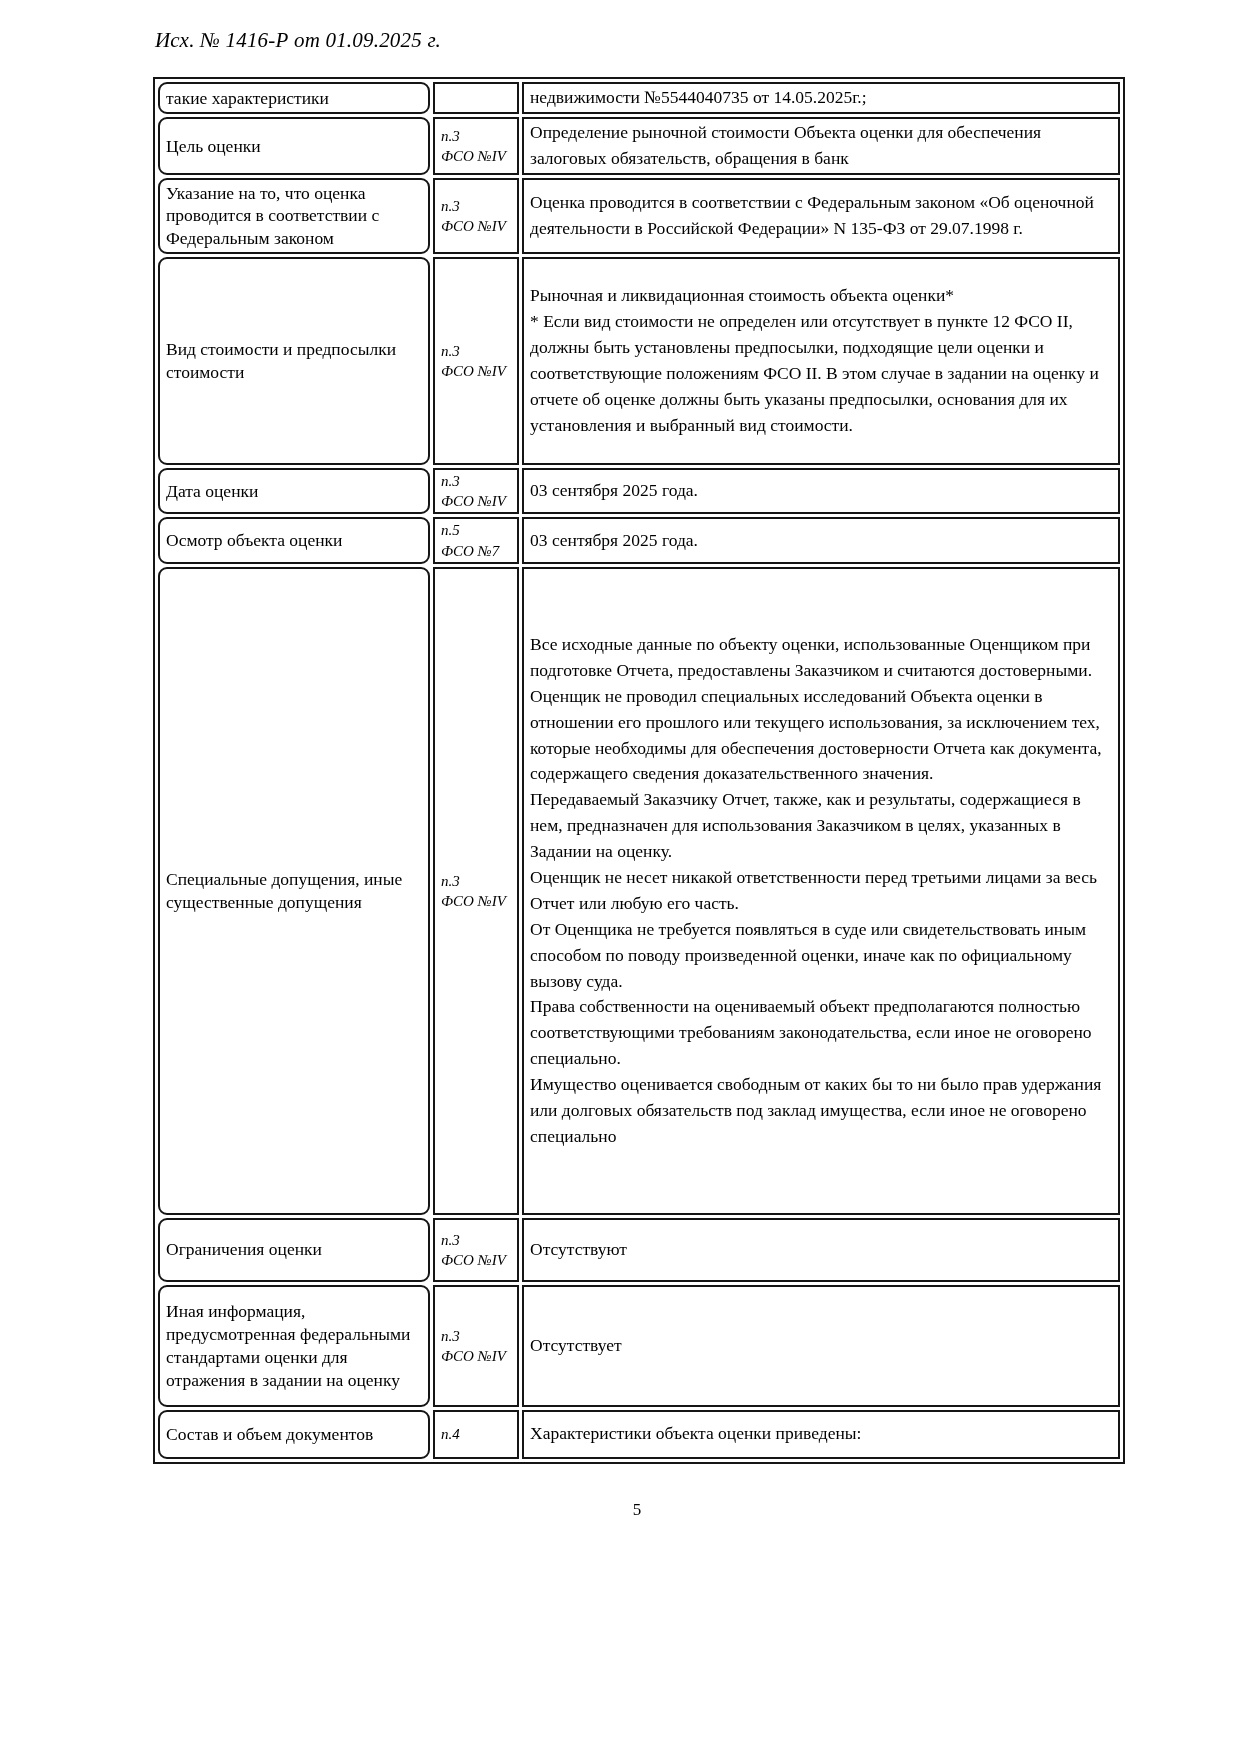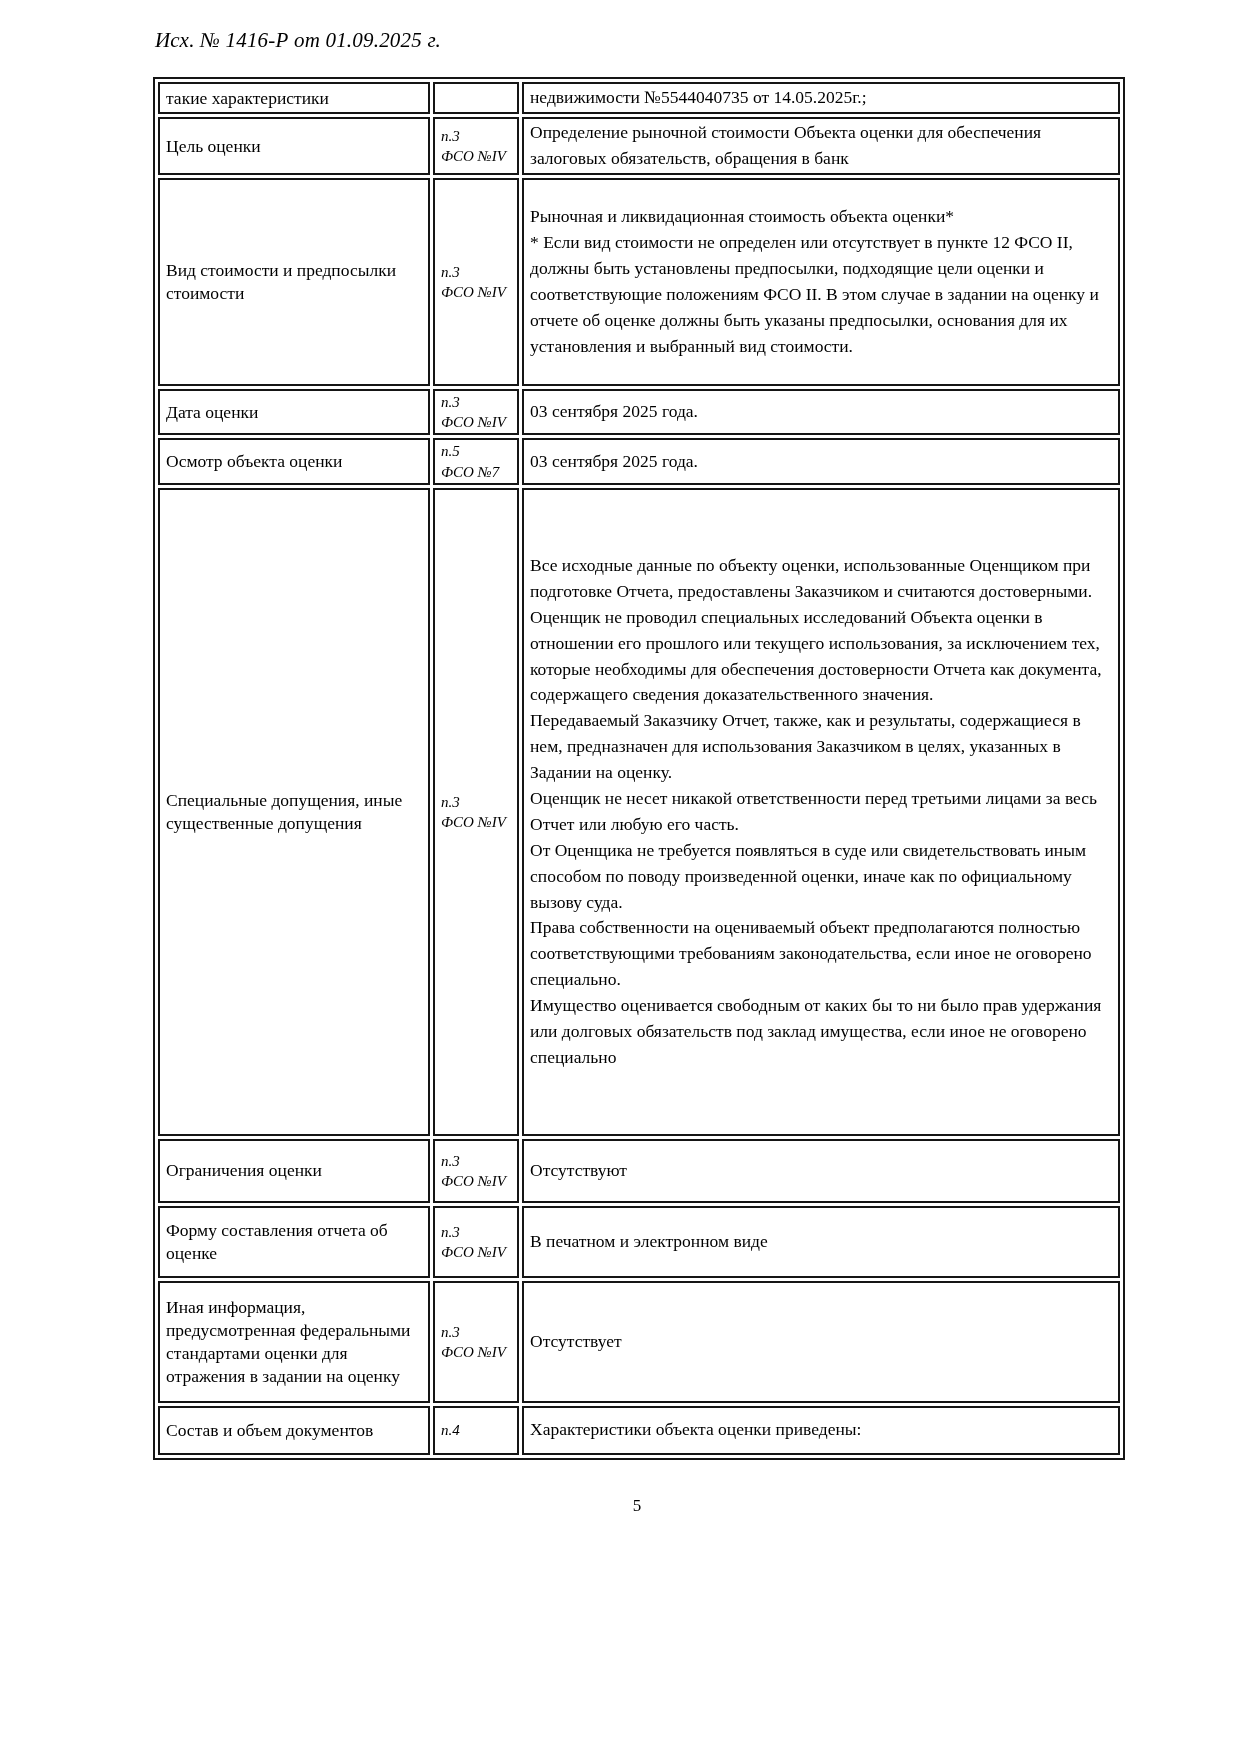--- a/index.html
+++ b/index.html
@@ -44,20 +44,21 @@
     padding: 1px 6px;
     background: #ffffff;
     overflow: hidden;
   }
   td.c1 {
     text-align: left;
     font-size: 17.5px;
     line-height: 1.3;
     padding-left: 4px;
     padding-right: 4px;
+    border-radius: 9px;
   }
   td.c2 {
     font-style: italic;
     font-size: 15px;
     line-height: 1.35;
     white-space: pre-line;
   }
   td.c3 {
     font-size: 17.5px;
     line-height: 1.48;
@@ -91,20 +92,26 @@
           <td class="c1">такие характеристики</td>
           <td class="c2"></td>
           <td class="c3">недвижимости №5544040735 от 14.05.2025г.;</td>
         </tr>
         <tr style="height:56px">
           <td class="c1">Цель оценки</td>
           <td class="c2">п.3
 ФСО №IV</td>
           <td class="c3">Определение рыночной стоимости Объекта оценки для обеспечения залоговых обязательств, обращения в банк</td>
         </tr>
+        <tr style="height:76px">
+          <td class="c1">Указание на то, что оценка проводится в соответствии с Федеральным законом</td>
+          <td class="c2">п.3
+ФСО №IV</td>
+          <td class="c3">Оценка проводится в соответствии с Федеральным законом «Об оценочной деятельности в Российской Федерации» N 135-ФЗ от 29.07.1998 г.</td>
+        </tr>
         <tr style="height:208px">
           <td class="c1">Вид стоимости и предпосылки стоимости</td>
           <td class="c2">п.3
 ФСО №IV</td>
           <td class="c3">Рыночная и ликвидационная стоимость объекта оценки*
 * Если вид стоимости не определен или отсутствует в пункте 12 ФСО II, должны быть установлены предпосылки, подходящие цели оценки и соответствующие положениям ФСО II. В этом случае в задании на оценку и отчете об оценке должны быть указаны предпосылки, основания для их установления и выбранный вид стоимости.</td>
         </tr>
         <tr style="height:32px">
           <td class="c1">Дата оценки</td>
           <td class="c2">п.3
@@ -128,26 +135,20 @@
 От Оценщика не требуется появляться в суде или свидетельствовать иным способом по поводу произведенной оценки, иначе как по официальному вызову суда.
 Права собственности на оцениваемый объект предполагаются полностью соответствующими требованиям законодательства, если иное не оговорено специально.
 Имущество оценивается свободным от каких бы то ни было прав удержания или долговых обязательств под заклад имущества, если иное не оговорено специально</td>
         </tr>
         <tr style="height:64px">
           <td class="c1">Ограничения оценки</td>
           <td class="c2">п.3
 ФСО №IV</td>
           <td class="c3">Отсутствуют</td>
         </tr>
-        <tr style="height:72px">
-          <td class="c1">Форму составления отчета об оценке</td>
-          <td class="c2">п.3
-ФСО №IV</td>
-          <td class="c3">В печатном и электронном виде</td>
-        </tr>
         <tr style="height:122px">
           <td class="c1">Иная информация, предусмотренная федеральными стандартами оценки для отражения в задании на оценку</td>
           <td class="c2">п.3
 ФСО №IV</td>
           <td class="c3">Отсутствует</td>
         </tr>
         <tr style="height:49px">
           <td class="c1">Состав и объем документов</td>
           <td class="c2">п.4</td>
           <td class="c3">Характеристики объекта оценки приведены:</td>

